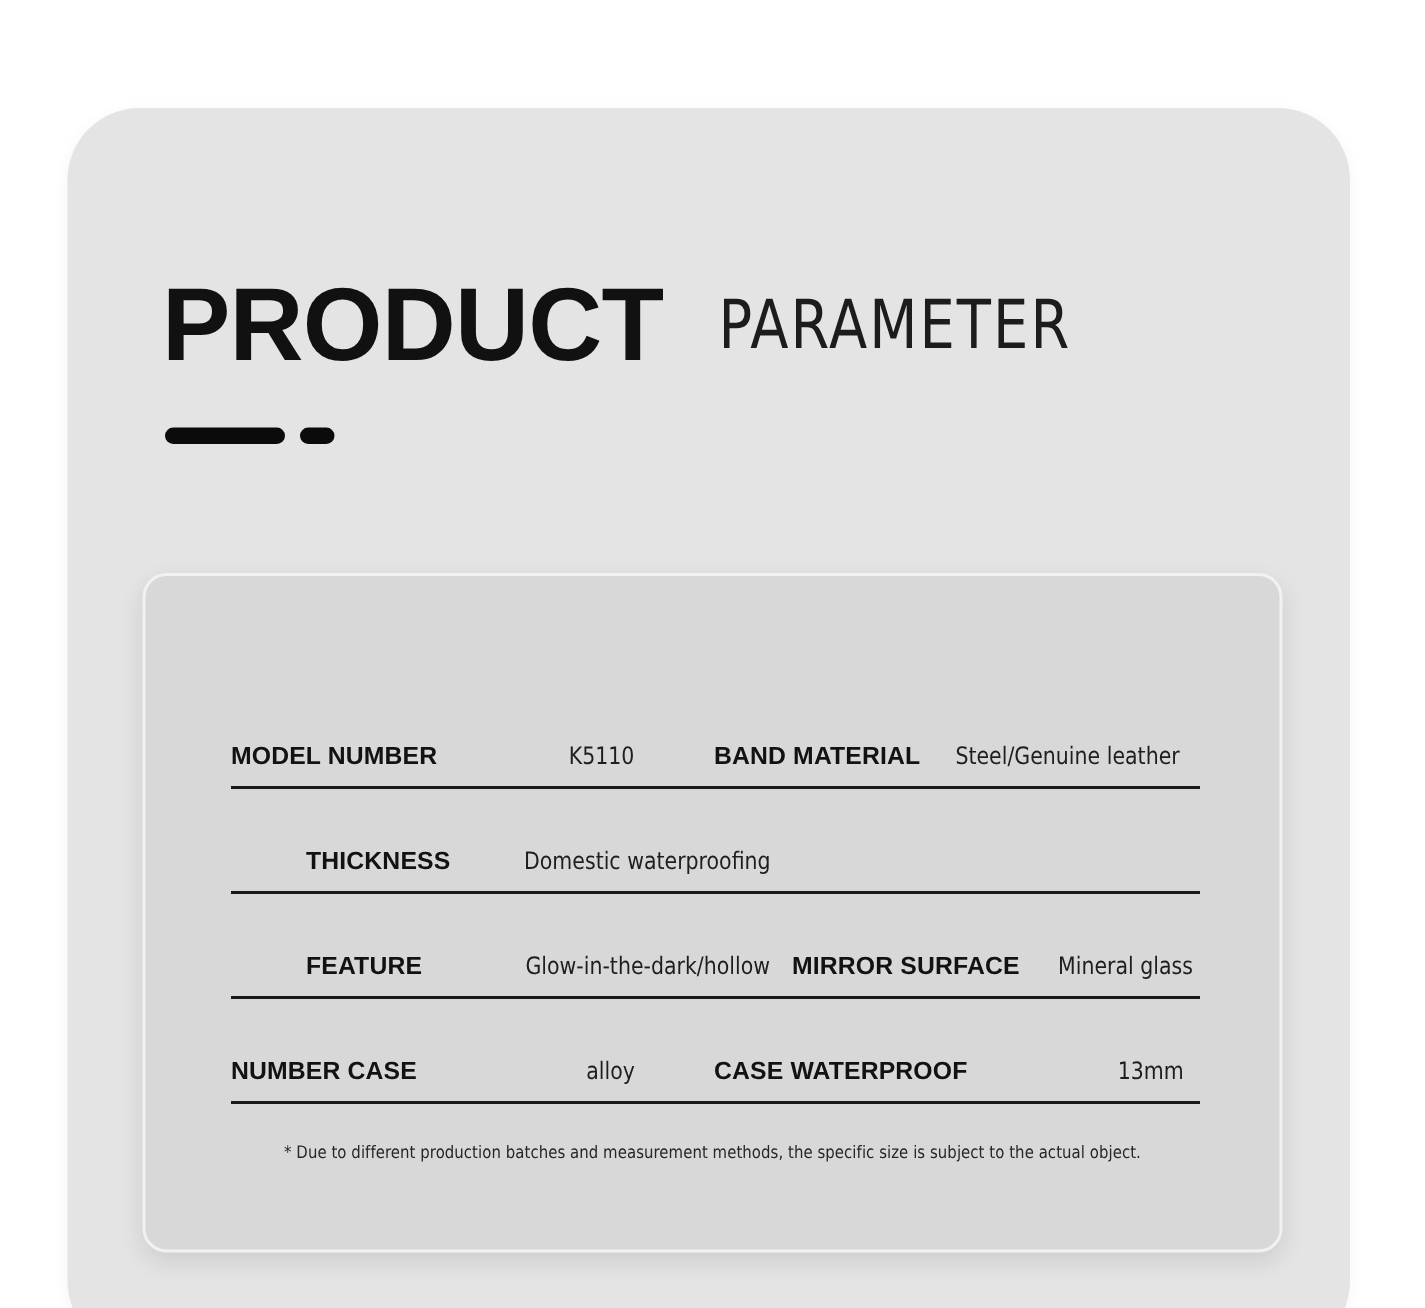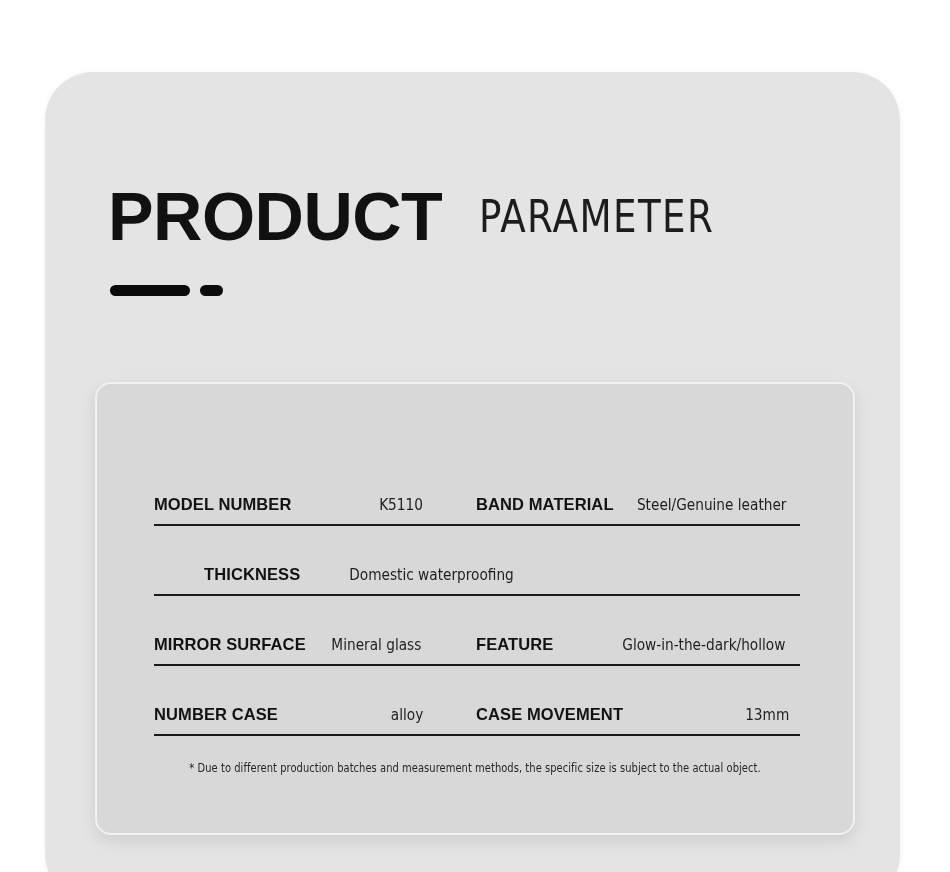--- a/index.html
+++ b/index.html
@@ -197,40 +197,40 @@
           <div class="spec-cell right">
             <span class="spec-label">THICKNESS</span>
             <span class="spec-value">Domestic waterproofing</span>
           </div>
         </div>
         <div class="spec-underline"></div>
       </div>
 
       <div class="spec-row">
         <div class="spec-row-inner">
+          <div class="spec-cell right">
+            <span class="spec-label">FEATURE</span>
+            <span class="spec-value">Glow-in-the-dark/hollow</span>
+          </div>
           <div class="spec-cell left">
             <span class="spec-label">MIRROR SURFACE</span>
             <span class="spec-value">Mineral glass</span>
           </div>
-          <div class="spec-cell right">
-            <span class="spec-label">FEATURE</span>
-            <span class="spec-value">Glow-in-the-dark/hollow</span>
-          </div>
         </div>
         <div class="spec-underline"></div>
       </div>
 
       <div class="spec-row">
         <div class="spec-row-inner">
           <div class="spec-cell left">
             <span class="spec-label">NUMBER CASE</span>
             <span class="spec-value">alloy</span>
           </div>
           <div class="spec-cell right">
-            <span class="spec-label">CASE MOVEMENT</span>
+            <span class="spec-label">CASE WATERPROOF</span>
             <span class="spec-value">13mm</span>
           </div>
         </div>
         <div class="spec-underline"></div>
       </div>
 
     </div>
 
     <div class="spec-note">* Due to different production batches and measurement methods, the specific size is subject to the actual object.</div>
 

